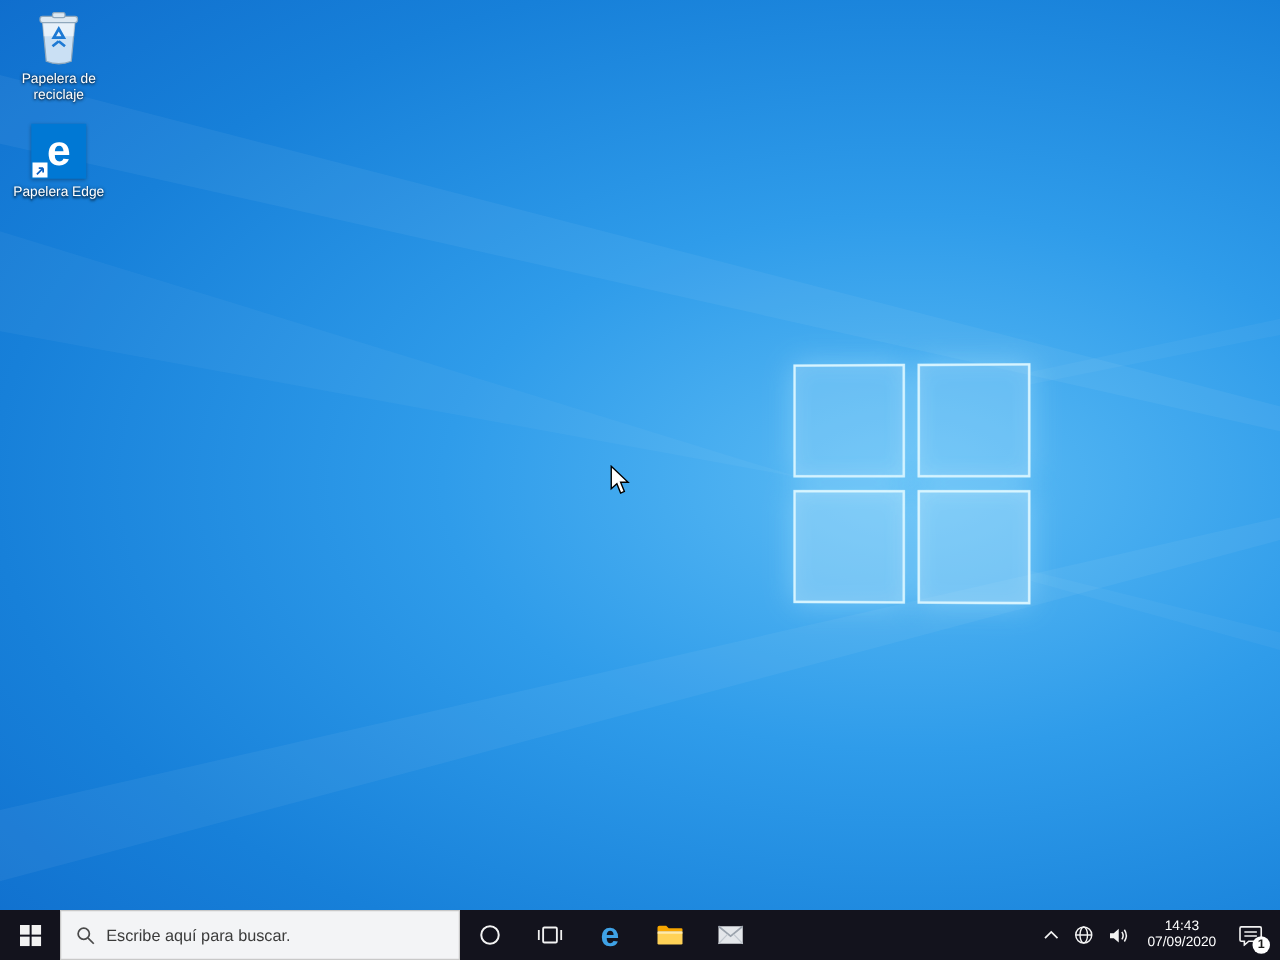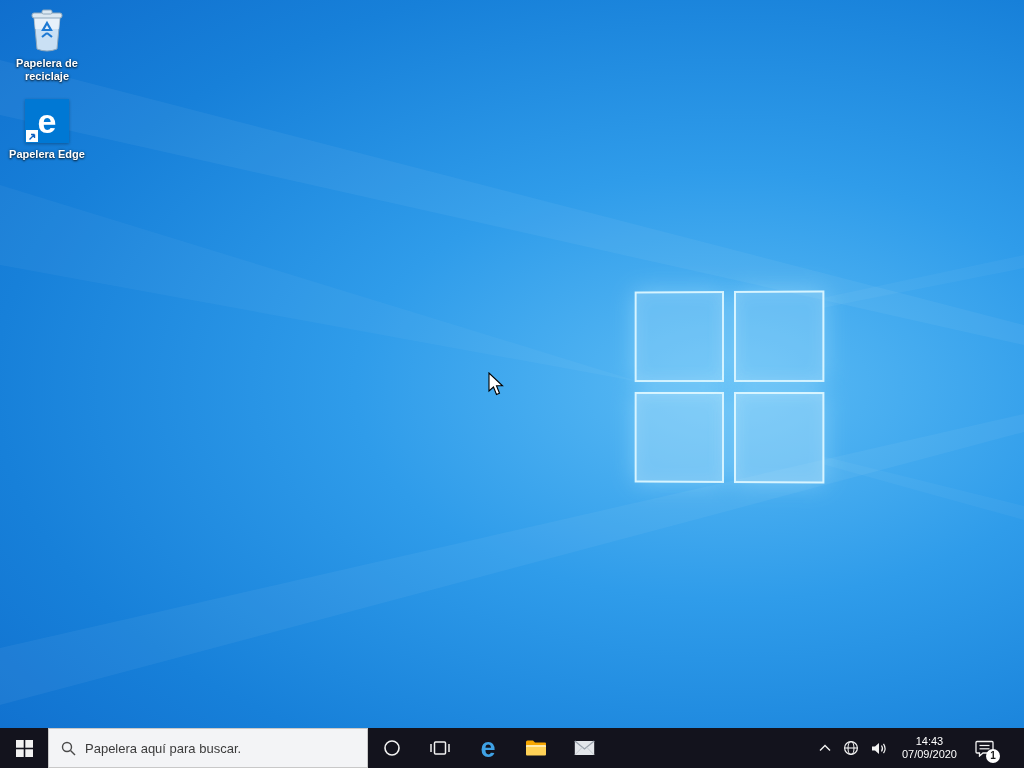--- a/index.html
+++ b/index.html
@@ -38,21 +38,20 @@
 
   
   .icon-col { position: absolute; left: 8px; top: 6px; width: 78px; }
   .dicon {
     width: 78px; margin-bottom: 14px; text-align: center; cursor: default;
   }
   .dicon .art { height: 48px; display: flex; align-items: center; justify-content: center; }
   .dlabel {
     margin-top: 3px; font-size: 11px; line-height: 13px; color: #ffffff;
     text-shadow: 0 1px 2px rgba(0,0,0,0.75), 0 0 3px rgba(0,0,0,0.45);
-    font-weight: bold;
   }
   .edge-tile {
     position: relative; width: 44px; height: 44px; background: #0078d4;
     display: flex; align-items: center; justify-content: center;
     box-shadow: 0 1px 3px rgba(0,0,0,0.3);
   }
   .edge-tile .e {
     color: #ffffff; font-size: 34px; font-weight: bold; line-height: 34px;
     font-family: "Liberation Sans", sans-serif;
   }
@@ -78,21 +77,21 @@
     width: 320px; background: #f3f4f6; border: 1px solid #c8c8c8;
     display: flex; align-items: center; gap: 9px; padding-left: 12px;
     cursor: text;
   }
   .search-text { font-size: 13px; color: #3b3b3b; }
   .edge-e-task {
     color: #3fa2e6; font-size: 27px; font-weight: bold; line-height: 27px;
   }
   .tb-spacer { flex: 1; }
 
-  .tray { display: flex; align-items: center; padding-right: 20px; justify-content: space-between; }
+  .tray { display: flex; align-items: center; padding-right: 4px; justify-content: space-between; }
   .tray-btn {
     height: 40px; display: flex; align-items: center; justify-content: center;
     padding: 0 6px; cursor: pointer;
   }
   .clock {
     color: #ffffff; font-size: 11px; line-height: 13px; text-align: center;
     padding: 0 8px;
   }
   .action-center { position: relative; padding: 0 10px; }
   .notif-badge {
@@ -169,21 +168,21 @@
       <rect x="0" y="9.3" width="7.7" height="7.7" fill="#f2f2f2"></rect>
       <rect x="9.3" y="9.3" width="7.7" height="7.7" fill="#f2f2f2"></rect>
     </svg>
   </div>
 
   <div class="search-box">
     <svg width="15" height="15" viewBox="0 0 15 15">
       <circle cx="6" cy="6" r="4.5" fill="none" stroke="#4a4a4a" stroke-width="1.4"></circle>
       <line x1="9.5" y1="9.5" x2="14" y2="14" stroke="#4a4a4a" stroke-width="1.4"></line>
     </svg>
-    <span class="search-text">Papelera aquí para buscar.</span>
+    <span class="search-text">Escribe aquí para buscar.</span>
   </div>
 
   <div class="tb-btn">
     <svg width="18" height="18" viewBox="0 0 18 18">
       <circle cx="9" cy="9" r="7" fill="none" stroke="#f2f2f2" stroke-width="1.6"></circle>
     </svg>
   </div>
 
   <div class="tb-btn">
     <svg width="20" height="18" viewBox="0 0 20 18">

